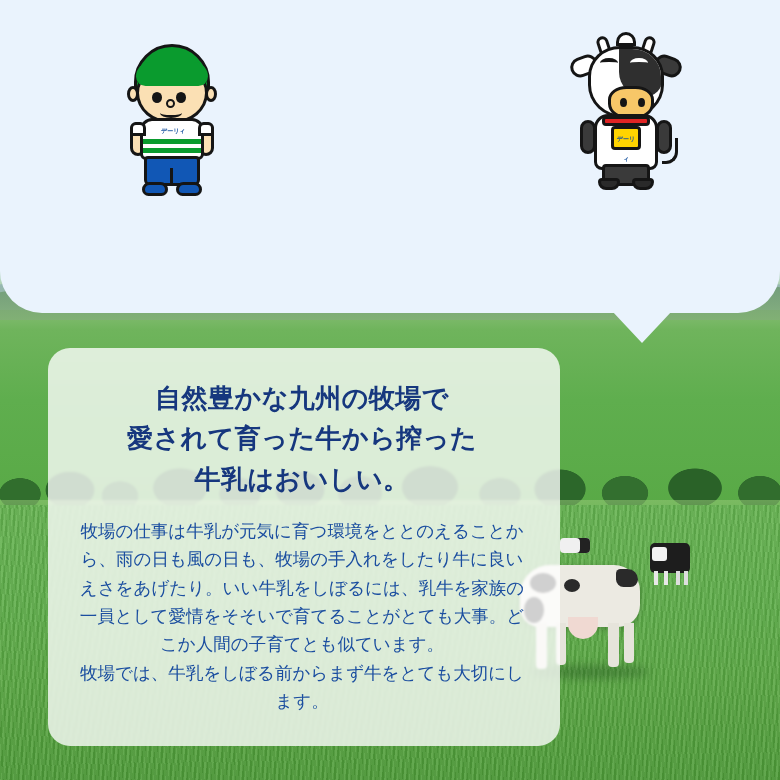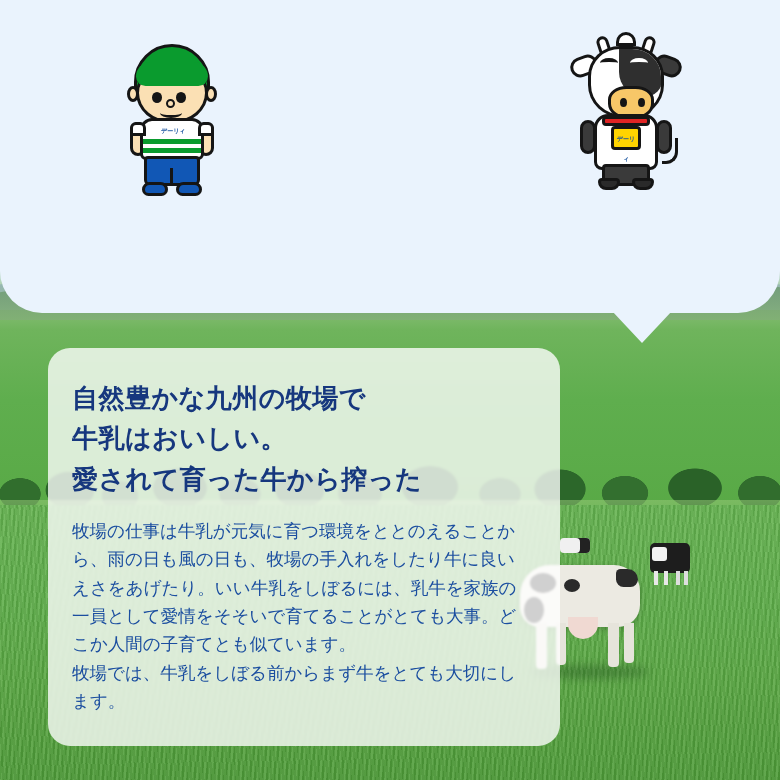--- a/index.html
+++ b/index.html
@@ -262,20 +262,21 @@
   .c-hoof-l { left:42px; } .c-hoof-r { right:42px; }
 
   
   .card {
     position:absolute; left:48px; top:348px; width:512px; height:398px;
     background:rgba(255,255,255,0.78);
     border-radius:22px;
     padding:30px 28px 20px 24px;
     z-index:4;
     backdrop-filter:blur(1px);
+    text-align:center;
   }
   .card-heading {
     font-size:26px; font-weight:700; color:#16377e; line-height:1.55;
     letter-spacing:.5px;
     margin-bottom:18px;
   }
   .card-heading div { white-space:nowrap; }
   .card-body {
     font-size:17.5px; color:#1b4ea0; line-height:1.62; letter-spacing:0px;
     font-weight:500;
@@ -380,22 +381,22 @@
     <div class="c-collar"></div>
     <div class="c-tag">デーリィ</div>
     <div class="c-legs"></div>
     <div class="c-hoof c-hoof-l"></div>
     <div class="c-hoof c-hoof-r"></div>
   </div>
 
   <div class="card">
     <div class="card-heading">
       <div>自然豊かな九州の牧場で</div>
+      <div>愛されて育った牛から搾った</div>
       <div>牛乳はおいしい。</div>
-      <div>愛されて育った牛から搾った</div>
     </div>
     <div class="card-body">
       <p>牧場の仕事は牛乳が元気に育つ環境をととのえることから、雨の日も風の日も、牧場の手入れをしたり牛に良いえさをあげたり。いい牛乳をしぼるには、乳牛を家族の一員として愛情をそそいで育てることがとても大事。どこか人間の子育てとも似ています。</p>
       <p>牧場では、牛乳をしぼる前からまず牛をとても大切にします。</p>
     </div>
   </div>
 
 </div>
 
 </body></html>

